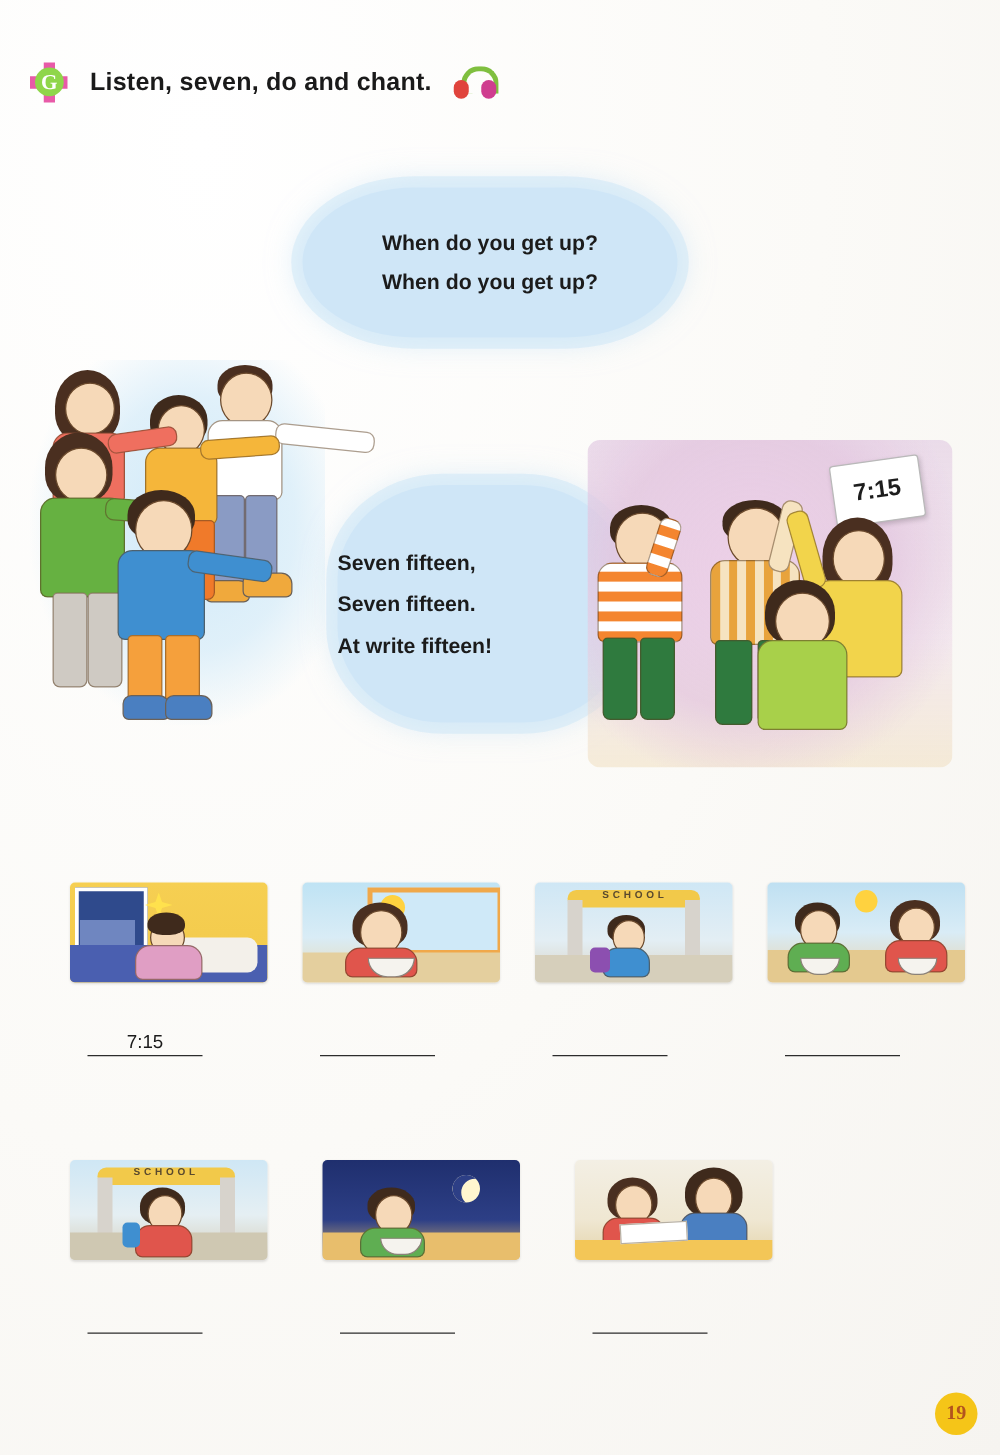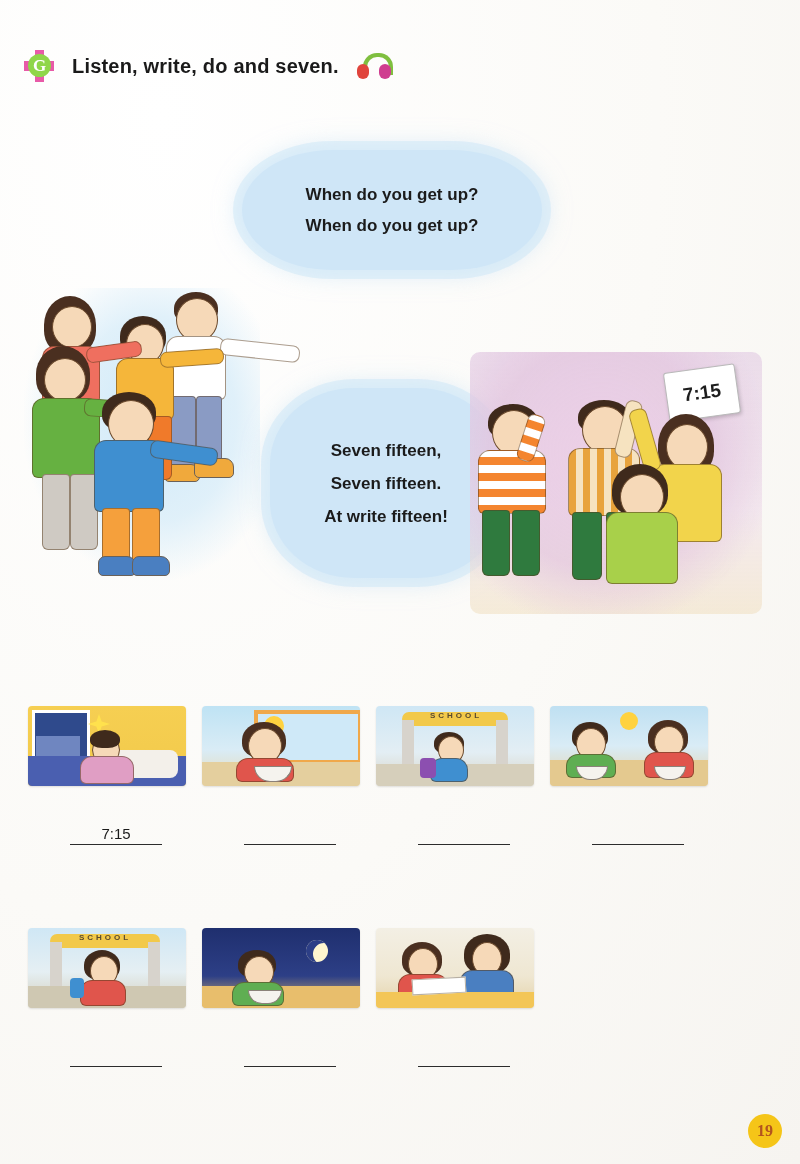--- a/index.html
+++ b/index.html
@@ -127,21 +127,21 @@
   }
   .cloud-2::before { width: 92px; height: 70px; left: 18px; top: -24px; }
   .cloud-2::after  { width: 104px; height: 74px; right: 16px; top: -28px; }
   .cloud-2 .line {
     font-size: 17px;
     font-weight: bold;
     color: #1b1b1b;
     line-height: 1.0;
     padding: 8px 0;
     width: 100%;
-    text-align: center;
+    text-align: left;
   }
 
   
   .art-kids-left {
     position: absolute;
     left: 24px; top: 288px;
     width: 236px; height: 292px;
     border-radius: 10px;
     background:
       radial-gradient(ellipse at 55% 45%, rgba(205,232,248,0.95) 0%, rgba(214,236,249,0.75) 45%, rgba(252,252,250,0) 72%);
@@ -215,20 +215,21 @@
   .row {
     position: absolute;
     left: 0;
     width: 744px;
     display: flex;
     gap: 0;
   }
   .cell {
     width: 174px;
     position: relative;
+    padding-left: 28px;
   }
   .thumb {
     width: 158px;
     height: 80px;
     border-radius: 4px;
     position: relative;
     overflow: hidden;
     box-shadow: 0 1px 2px rgba(0,0,0,0.12);
   }
   .answer-line {
@@ -266,21 +267,21 @@
 <body>
 
 <div class="page">
 
   <div class="header">
     <div class="g-badge">
       <div class="cross v"></div>
       <div class="cross h"></div>
       <div class="disc">G</div>
     </div>
-    <div class="header-title">Listen, write, do and seven.</div>
+    <div class="header-title">Listen, seven, do and chant.</div>
     <div class="headphones">
       <div class="band"></div>
       <div class="ear left"></div>
       <div class="ear right"></div>
     </div>
   </div>
 
   <div class="cloud cloud-1">
     <div class="line">When do you get up?</div>
     <div class="line">When do you get up?</div>

